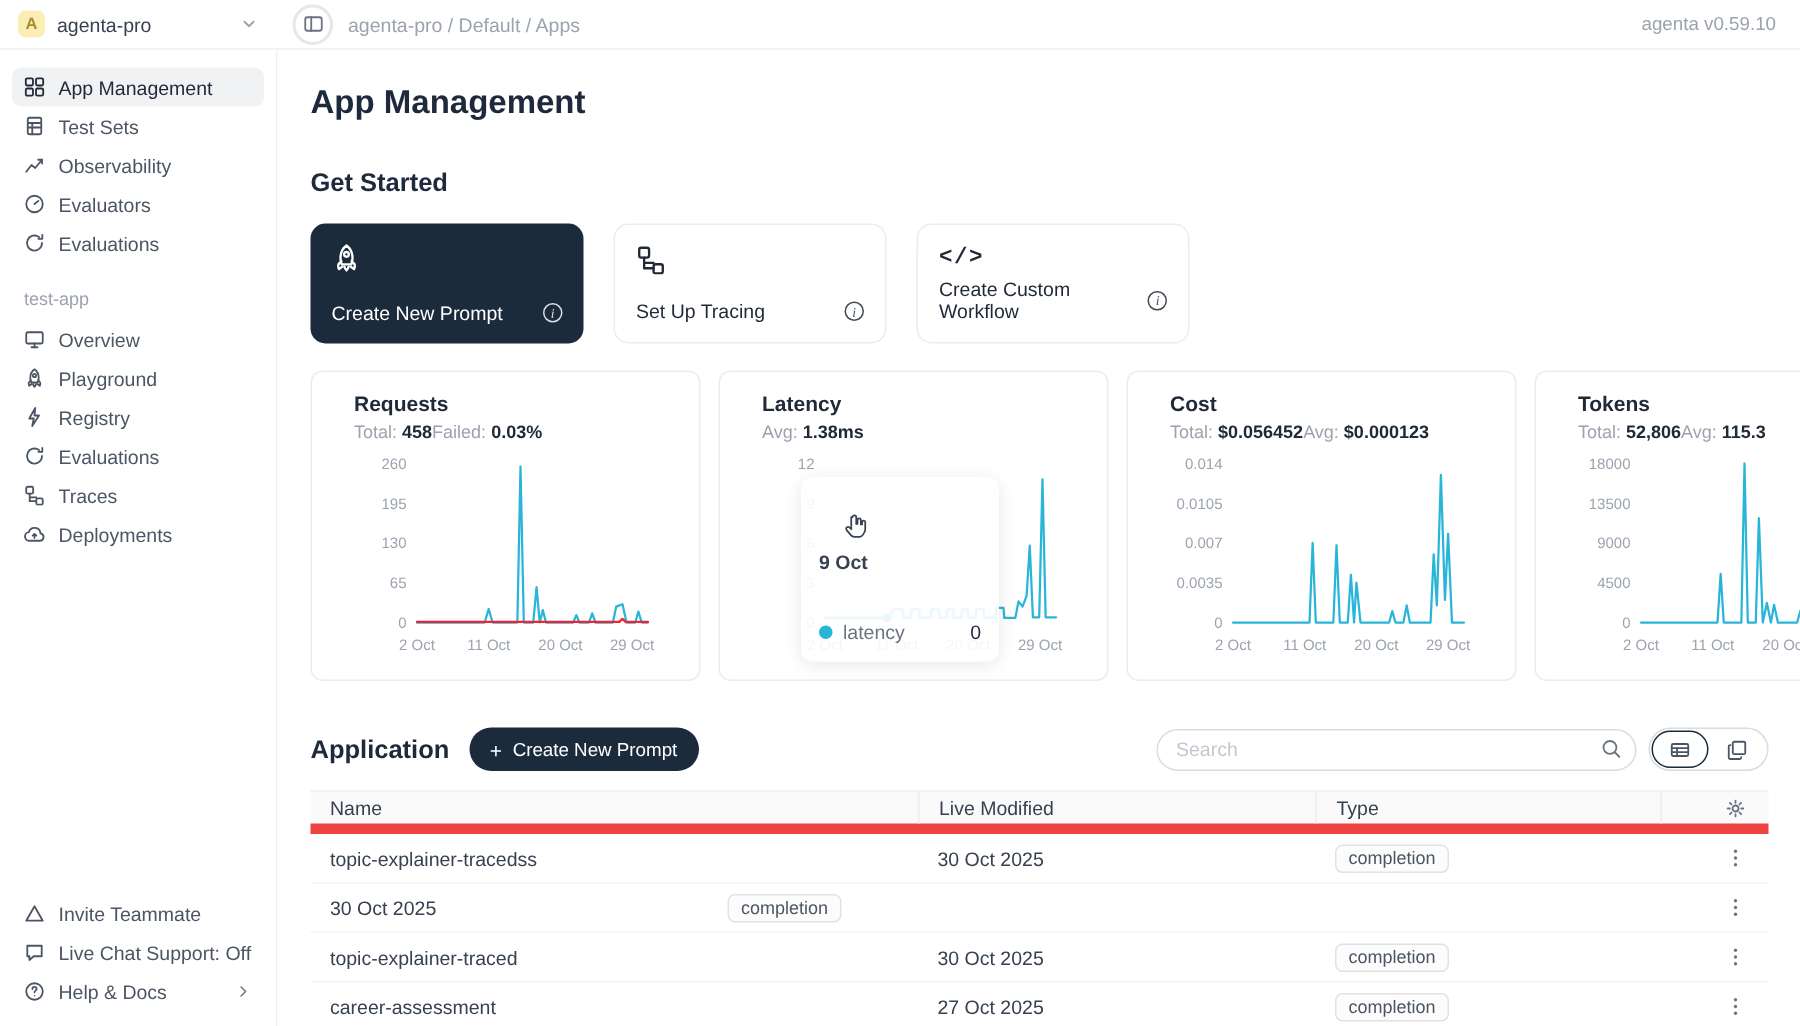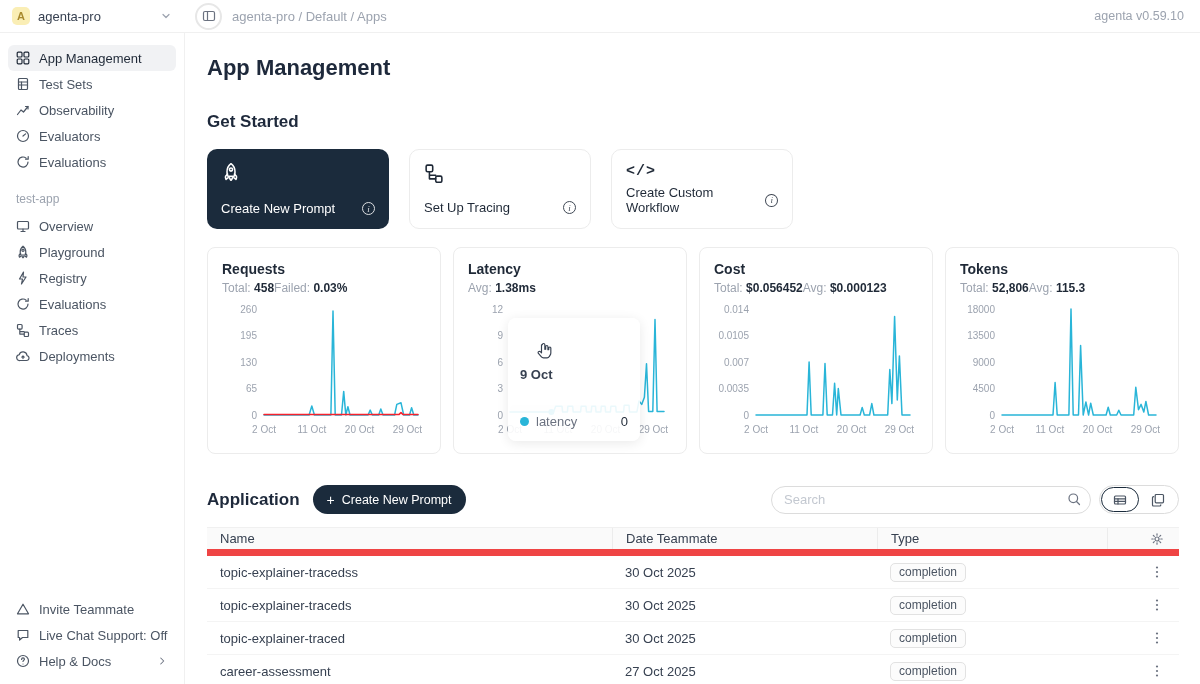--- a/index.html
+++ b/index.html
@@ -43,21 +43,21 @@
   .gs-card.light { background:#fff; border:1px solid #ececec; color:#1f2937; }
   .gs-icon { display:flex; }
   .gs-bottom { display:flex; align-items:center; justify-content:space-between; }
   .gs-label { font-size:13px; font-weight:500; }
   .info-icon { width:13px; height:13px; border-radius:50%; border:1px solid currentColor; font-size:9px;
     display:flex; align-items:center; justify-content:center; font-style:italic;
     font-family:"Liberation Serif", serif; opacity:.85; }
   .gs-code { font-size:15px; font-weight:600; letter-spacing:1px; font-family:"Liberation Mono", monospace; }
 
   .stats-row { display:flex; gap:12px; margin-top:18px; }
-  .stat-card { flex:1; height:207px; border:1px solid #ececec; border-radius:8px; padding:13px 14px;
+  .stat-card { flex:1; height:207px; border:1px solid #ececec; border-radius:8px; padding:13px 28px;
     position:relative; background:#fff; }
   .stat-title { font-size:14px; font-weight:600; color:#1f2937; }
   .stat-sub { margin-top:4px; font-size:12px; display:flex; }
   .st-label { color:#9ca3af; }
   .st-value { color:#1f2937; font-weight:700; }
   .chart { margin-top:8px; }
   text.tick { font-size:10px; fill:#9ca3af; font-family:"Liberation Sans", sans-serif; }
 
   .chart-tooltip { position:absolute; left:54px; top:70px; width:132px; padding:10px 12px 12px;
     background:rgba(255,255,255,0.9); border-radius:8px; box-shadow:0 2px 12px rgba(0,0,0,0.09); z-index:5; }
@@ -441,21 +441,21 @@
               </svg>
             </span>
         </div>
       </div>
     </div>
   </div>
 
   <div class="table">
     <div class="thead">
       <div class="th col-name">Name</div>
-      <div class="th col-date sep">Date Teammate</div>
+      <div class="th col-date sep">Live Modified</div>
       <div class="th col-type sep">Type</div>
       <div class="col-actions sep" style="border-left:1px solid #ececec">
         <button class="gear-btn">
           <span style="display:flex">
               <svg width="14" height="14" viewBox="0 0 14 14" fill="none" stroke="currentColor" stroke-width="1.2" stroke-linecap="round" stroke-linejoin="round">
                 <circle cx="7" cy="7" r="2"></circle>
                 <path d="M7 1.8v1.4M7 10.8v1.4M1.8 7h1.4M10.8 7h1.4M3.3 3.3l1 1M9.7 9.7l1 1M10.7 3.3l-1 1M4.3 9.7l-1 1"></path>
               </svg>
             </span>
         </button>
@@ -472,21 +472,20 @@
             <button class="kebab">
               <svg width="14" height="14" viewBox="0 0 14 14" fill="none" stroke="currentColor" stroke-width="1.2" stroke-linecap="round" stroke-linejoin="round">
                 <circle cx="7" cy="2.5" r="1.1" fill="currentColor" stroke="none"></circle>
                 <circle cx="7" cy="7" r="1.1" fill="currentColor" stroke="none"></circle>
                 <circle cx="7" cy="11.5" r="1.1" fill="currentColor" stroke="none"></circle>
               </svg>
             </button>
           </div>
         </div>
         <div class="trow">
-          <div class="cell col-name">topic-explainer-traceds</div>
           <div class="cell col-date">30 Oct 2025</div>
           <div class="cell col-type">
             <span class="tag">completion</span>
           </div>
           <div class="col-actions">
             <button class="kebab">
               <svg width="14" height="14" viewBox="0 0 14 14" fill="none" stroke="currentColor" stroke-width="1.2" stroke-linecap="round" stroke-linejoin="round">
                 <circle cx="7" cy="2.5" r="1.1" fill="currentColor" stroke="none"></circle>
                 <circle cx="7" cy="7" r="1.1" fill="currentColor" stroke="none"></circle>
                 <circle cx="7" cy="11.5" r="1.1" fill="currentColor" stroke="none"></circle>

